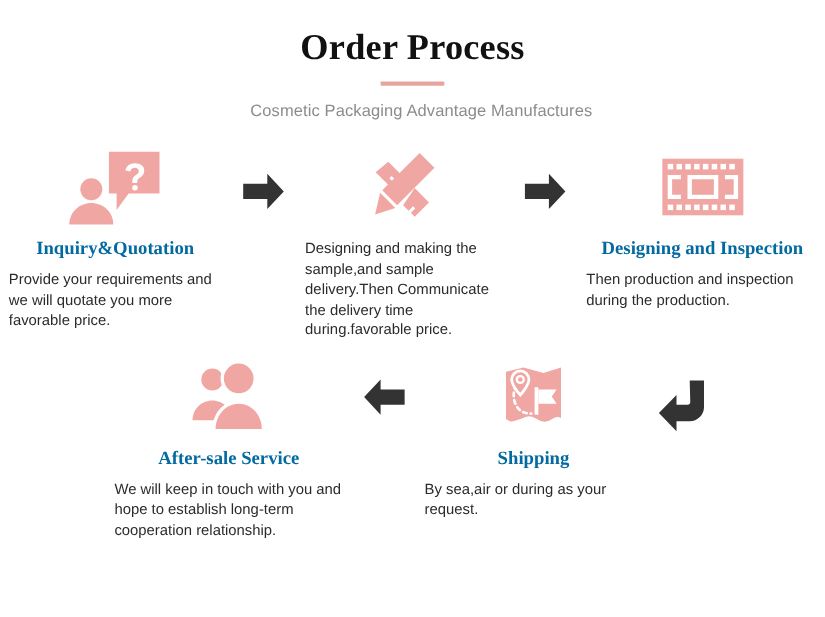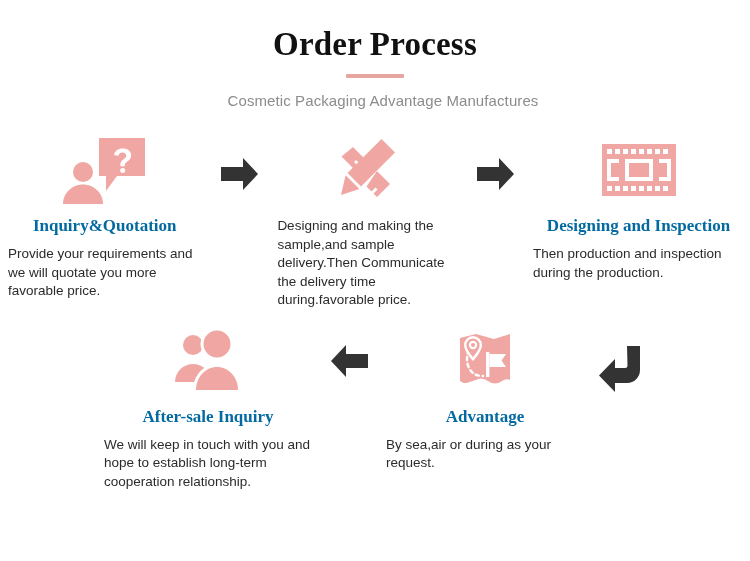--- a/index.html
+++ b/index.html
@@ -236,21 +236,21 @@
           <g fill="#ffffff">
             <circle cx="44" cy="14" r="16.5"></circle>
             <path d="M20 60c0-14.5 10.7-26 24-26s24 11.5 24 26Z"></path>
           </g>
           <g fill="#f0a7a3">
             <circle cx="44" cy="14" r="13.5"></circle>
             <path d="M23 60c0-12.8 9.4-23 21-23s21 10.2 21 23Z"></path>
           </g>
         </svg>
       </div>
-      <div class="step-title">After-sale Inquiry</div>
+      <div class="step-title">After-sale Service</div>
       <div class="step-desc">We will keep in touch with you and hope to establish long-term cooperation relationship.</div>
     </div>
 
     <div class="arrow arrow-bottom">
       <svg width="38" height="34" viewBox="0 0 38 34" xmlns="http://www.w3.org/2000/svg">
         <path d="M38 10 H16 V1 L1 17 L16 33 V24 H38 Z" fill="#333333"></path>
       </svg>
     </div>
 
     <div class="step bstep-w2">
@@ -265,21 +265,21 @@
 
           <path d="M17 4 a9 9 0 0 1 9 9 c0 6.5 -9 16 -9 16 s-9 -9.5 -9 -16 a9 9 0 0 1 9 -9 z" fill="#ffffff"></path>
           <path d="M17 6.5 a6.6 6.6 0 0 1 6.6 6.6 c0 4.9 -6.6 12 -6.6 12 s-6.6 -7.1 -6.6 -12 a6.6 6.6 0 0 1 6.6 -6.6 z" fill="#f0a7a3"></path>
           <circle cx="17" cy="13" r="4.2" fill="#ffffff"></circle>
           <circle cx="17" cy="13" r="2.1" fill="#f0a7a3"></circle>
 
           <rect x="30" y="20" width="3.4" height="25" fill="#ffffff"></rect>
           <path d="M33.4 22 H50 L45.6 28.5 L50 35 H33.4 Z" fill="#ffffff"></path>
         </svg>
       </div>
-      <div class="step-title">Advantage</div>
+      <div class="step-title">Shipping</div>
       <div class="step-desc">By sea,air or during as your request.</div>
     </div>
 
     <div class="arrow arrow-bottom">
       <svg width="46" height="50" viewBox="0 0 46 50" xmlns="http://www.w3.org/2000/svg">
         <path d="M29 2 H42 V26 a13 13 0 0 1 -13 13 H17 V48 L1 31.5 L17 15 V24 H27 a2.5 2.5 0 0 0 2.5 -2.5 Z" fill="#333333"></path>
       </svg>
     </div>
 
     <div class="spacer-right"></div>

